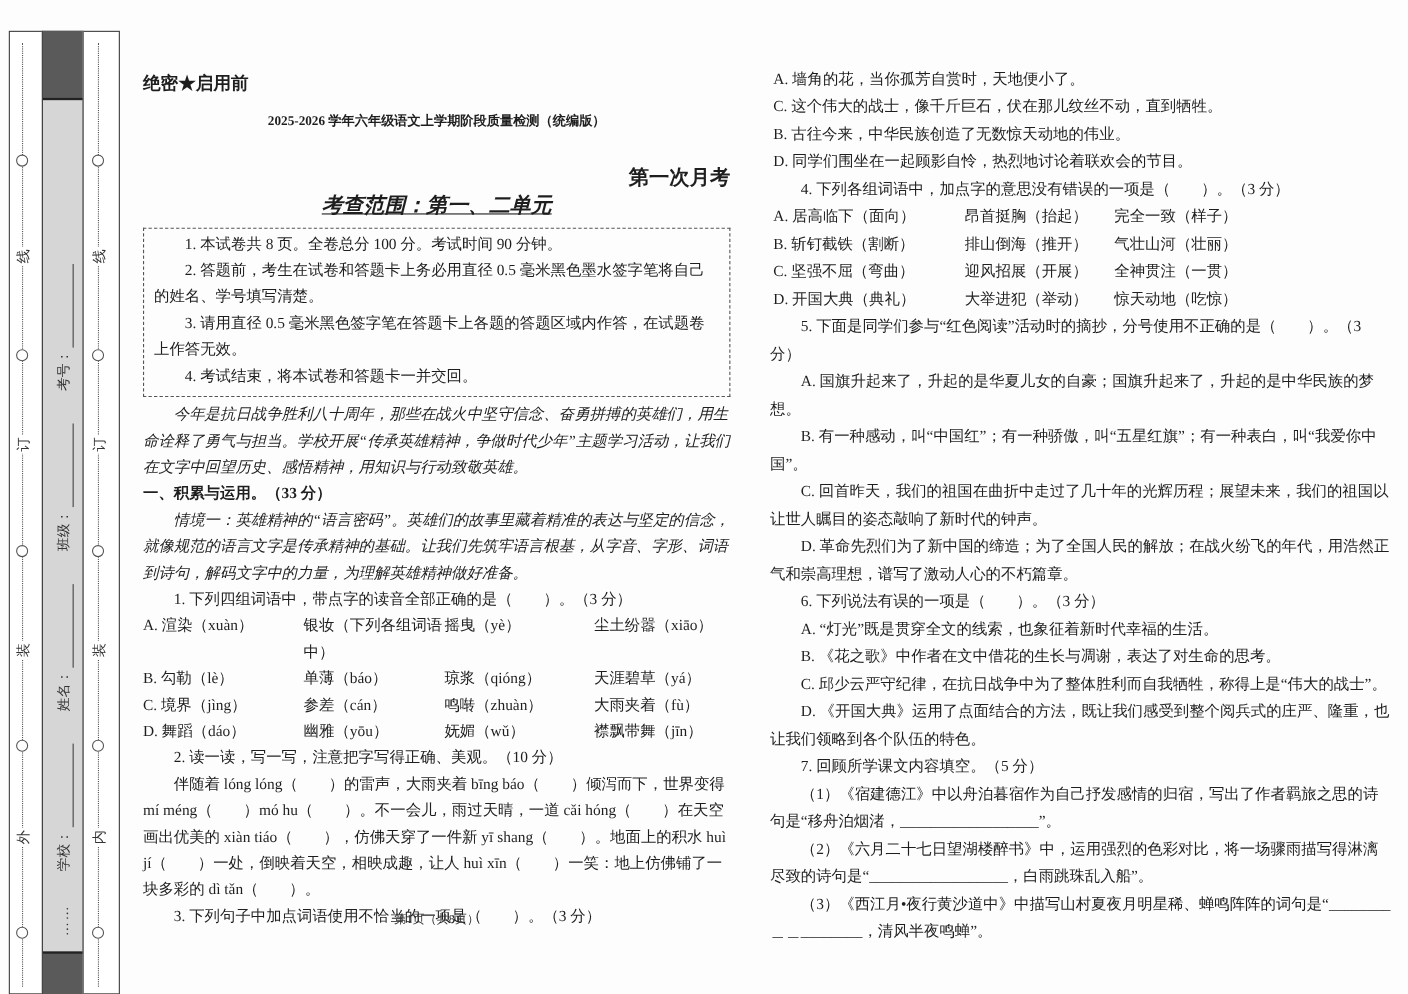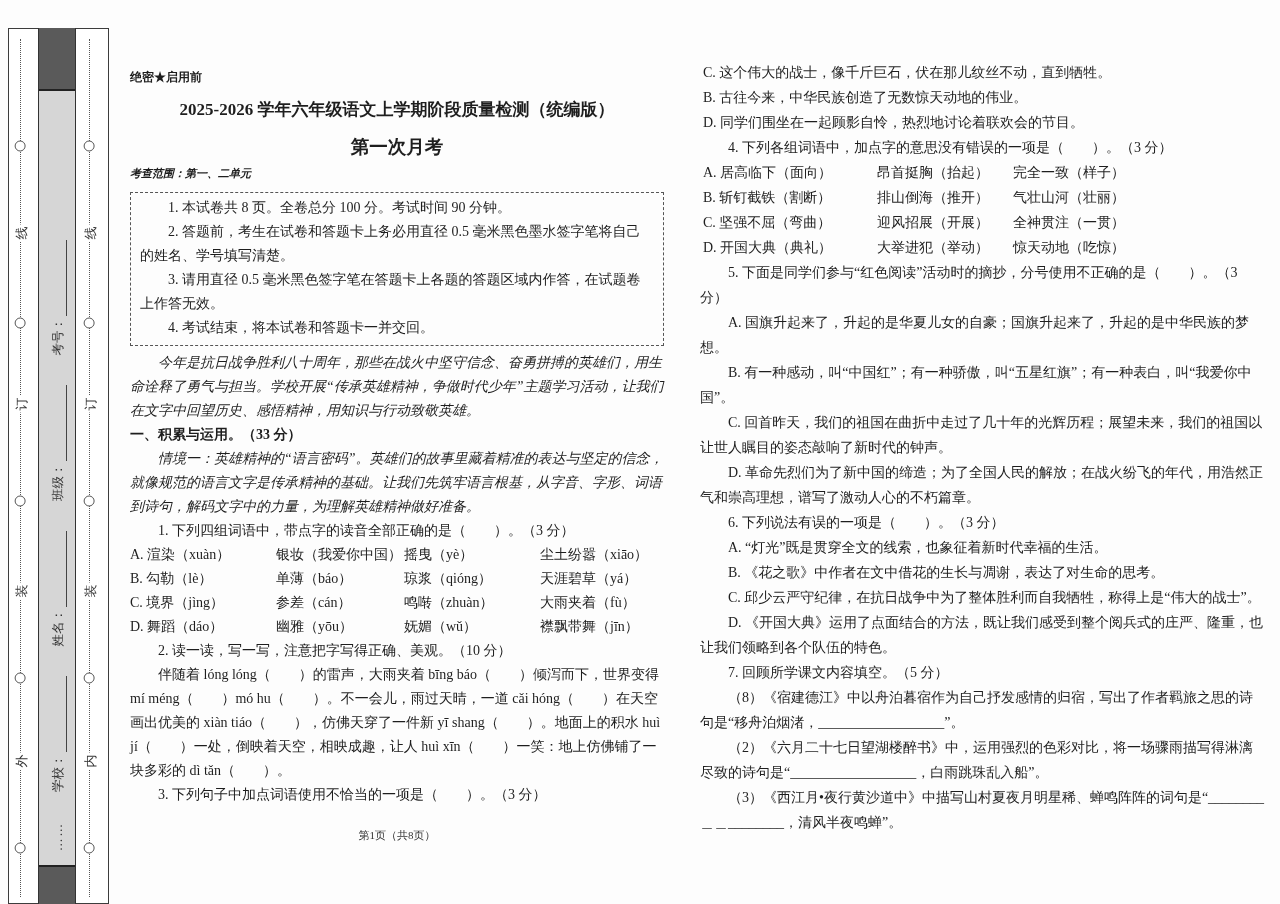--- a/index.html
+++ b/index.html
@@ -22,24 +22,24 @@
        display:flex;align-items:center;font-size:12.5px;color:#333;white-space:nowrap;}
   .rot .dots{margin-left:16px;letter-spacing:2px;}
   .field{display:inline-flex;align-items:flex-end;margin-left:30px;}
   .blank{display:inline-block;width:76px;height:14px;border-bottom:1.2px solid #444;margin-left:2px;}
   
   .page{position:absolute;font-size:14px;line-height:24px;}
   .p1{left:130px;top:66px;width:534px;}
   .p2{left:700px;top:60px;width:566px;line-height:25px;}
   .page p{margin:0;}
   .indent{text-indent:2em;}
-  .secret{font-weight:bold;font-size:12px;line-height:22px;}
-  .title{font-weight:bold;font-size:17px;text-align:center;margin-top:9px;line-height:26px;}
-  .subtitle{font-weight:bold;font-size:18.5px;text-align:center;margin-top:11px;line-height:26px;}
-  .scope{font-weight:bold;font-style:italic;font-size:11px;margin-top:3px;line-height:20px;}
+  .secret{font-weight:bold;font-size:16px;line-height:22px;}
+  .title{font-weight:bold;font-size:12px;text-align:center;margin-top:9px;line-height:26px;}
+  .subtitle{font-weight:bold;font-size:18.5px;text-align:right;margin-top:26px;line-height:26px;}
+  .scope{font-weight:bold;font-style:italic;font-size:19px;text-align:center;margin-top:3px;line-height:20px;text-decoration:underline;}
   .notice{border:1.2px dashed #555;margin-top:9px;padding:3px 9px 5px 9px;}
   .notice-head{font-weight:bold;}
   .kai{font-style:italic;}
   .sec{font-weight:bold;}
   .grid4{display:grid;grid-template-columns:146px 128px 136px 1fr;}
   .grid3{display:grid;grid-template-columns:174px 136px 1fr;padding-left:3px;}
   .opt{padding-left:3px;text-indent:0;}
   .footer{position:absolute;top:828px;font-size:11px;color:#333;width:534px;text-align:center;}
   .f1{left:130px;}
   .f2{left:700px;width:566px;}
@@ -114,21 +114,21 @@
       <p class="indent">4. 考试结束，将本试卷和答题卡一并交回。</p>
     </div>
 
     <p class="kai indent" style="margin-top:5px">今年是抗日战争胜利八十周年，那些在战火中坚守信念、奋勇拼搏的英雄们，用生命诠释了勇气与担当。学校开展“传承英雄精神，争做时代少年”主题学习活动，让我们在文字中回望历史、感悟精神，用知识与行动致敬英雄。</p>
     <div class="sec">一、积累与运用。（33 分）</div>
     <p class="kai indent">情境一：英雄精神的“语言密码”。英雄们的故事里藏着精准的表达与坚定的信念，就像规范的语言文字是传承精神的基础。让我们先筑牢语言根基，从字音、字形、词语到诗句，解码文字中的力量，为理解英雄精神做好准备。</p>
 
     <p class="indent">1. 下列四组词语中，带点字的读音全部正确的是（　　）。（3 分）</p>
     <div class="grid4">
       <span>A. 渲染（xuàn）</span>
-        <span>银妆（我爱你中国）</span>
+        <span>银妆（下列各组词语中）</span>
         <span>摇曳（yè）</span>
         <span>尘土纷嚣（xiāo）</span>
       <span>B. 勾勒（lè）</span>
         <span>单薄（báo）</span>
         <span>琼浆（qióng）</span>
         <span>天涯碧草（yá）</span>
       <span>C. 境界（jìng）</span>
         <span>参差（cán）</span>
         <span>鸣啭（zhuàn）</span>
         <span>大雨夹着（fù）</span>
@@ -138,20 +138,21 @@
         <span>襟飘带舞（jīn）</span>
     </div>
 
     <p class="indent">2. 读一读，写一写，注意把字写得正确、美观。（10 分）</p>
     <p class="indent">伴随着 lóng lóng（　　）的雷声，大雨夹着 bīng báo（　　）倾泻而下，世界变得 mí méng（　　）mó hu（　　）。不一会儿，雨过天晴，一道 cǎi hóng（　　）在天空画出优美的 xiàn tiáo（　　），仿佛天穿了一件新 yī shang（　　）。地面上的积水 huì jí（　　）一处，倒映着天空，相映成趣，让人 huì xīn（　　）一笑：地上仿佛铺了一块多彩的 dì tǎn（　　）。</p>
     <p class="indent">3. 下列句子中加点词语使用不恰当的一项是（　　）。（3 分）</p>
   </div>
   <div class="footer f1">第1页（共8页）</div>
 
   <div class="page p2">
+    <p class="opt">A. 墙角的花，当你孤芳自赏时，天地便小了。</p>
     <p class="opt">C. 这个伟大的战士，像千斤巨石，伏在那儿纹丝不动，直到牺牲。</p>
     <p class="opt">B. 古往今来，中华民族创造了无数惊天动地的伟业。</p>
     <p class="opt">D. 同学们围坐在一起顾影自怜，热烈地讨论着联欢会的节目。</p>
 
     <p class="indent">4. 下列各组词语中，加点字的意思没有错误的一项是（　　）。（3 分）</p>
     <div class="grid3">
       <span>A. 居高临下（面向）</span>
         <span>昂首挺胸（抬起）</span>
         <span>完全一致（样子）</span>
       <span>B. 斩钉截铁（割断）</span>
@@ -171,18 +172,18 @@
     <p class="indent">C. 回首昨天，我们的祖国在曲折中走过了几十年的光辉历程；展望未来，我们的祖国以让世人瞩目的姿态敲响了新时代的钟声。</p>
     <p class="indent">D. 革命先烈们为了新中国的缔造；为了全国人民的解放；在战火纷飞的年代，用浩然正气和崇高理想，谱写了激动人心的不朽篇章。</p>
 
     <p class="indent">6. 下列说法有误的一项是（　　）。（3 分）</p>
     <p class="indent">A. “灯光”既是贯穿全文的线索，也象征着新时代幸福的生活。</p>
     <p class="indent">B. 《花之歌》中作者在文中借花的生长与凋谢，表达了对生命的思考。</p>
     <p class="indent">C. 邱少云严守纪律，在抗日战争中为了整体胜利而自我牺牲，称得上是“伟大的战士”。</p>
     <p class="indent">D. 《开国大典》运用了点面结合的方法，既让我们感受到整个阅兵式的庄严、隆重，也让我们领略到各个队伍的特色。</p>
 
     <p class="indent">7. 回顾所学课文内容填空。（5 分）</p>
-    <p class="indent">（8）《宿建德江》中以舟泊暮宿作为自己抒发感情的归宿，写出了作者羁旅之思的诗句是“移舟泊烟渚，__________________”。</p>
+    <p class="indent">（1）《宿建德江》中以舟泊暮宿作为自己抒发感情的归宿，写出了作者羁旅之思的诗句是“移舟泊烟渚，__________________”。</p>
     <p class="indent">（2）《六月二十七日望湖楼醉书》中，运用强烈的色彩对比，将一场骤雨描写得淋漓尽致的诗句是“__________________，白雨跳珠乱入船”。</p>
     <p class="indent">（3）《西江月•夜行黄沙道中》中描写山村夏夜月明星稀、蝉鸣阵阵的词句是“________＿＿________，清风半夜鸣蝉”。</p>
   </div>
 
 </div>
 
 </body></html>

